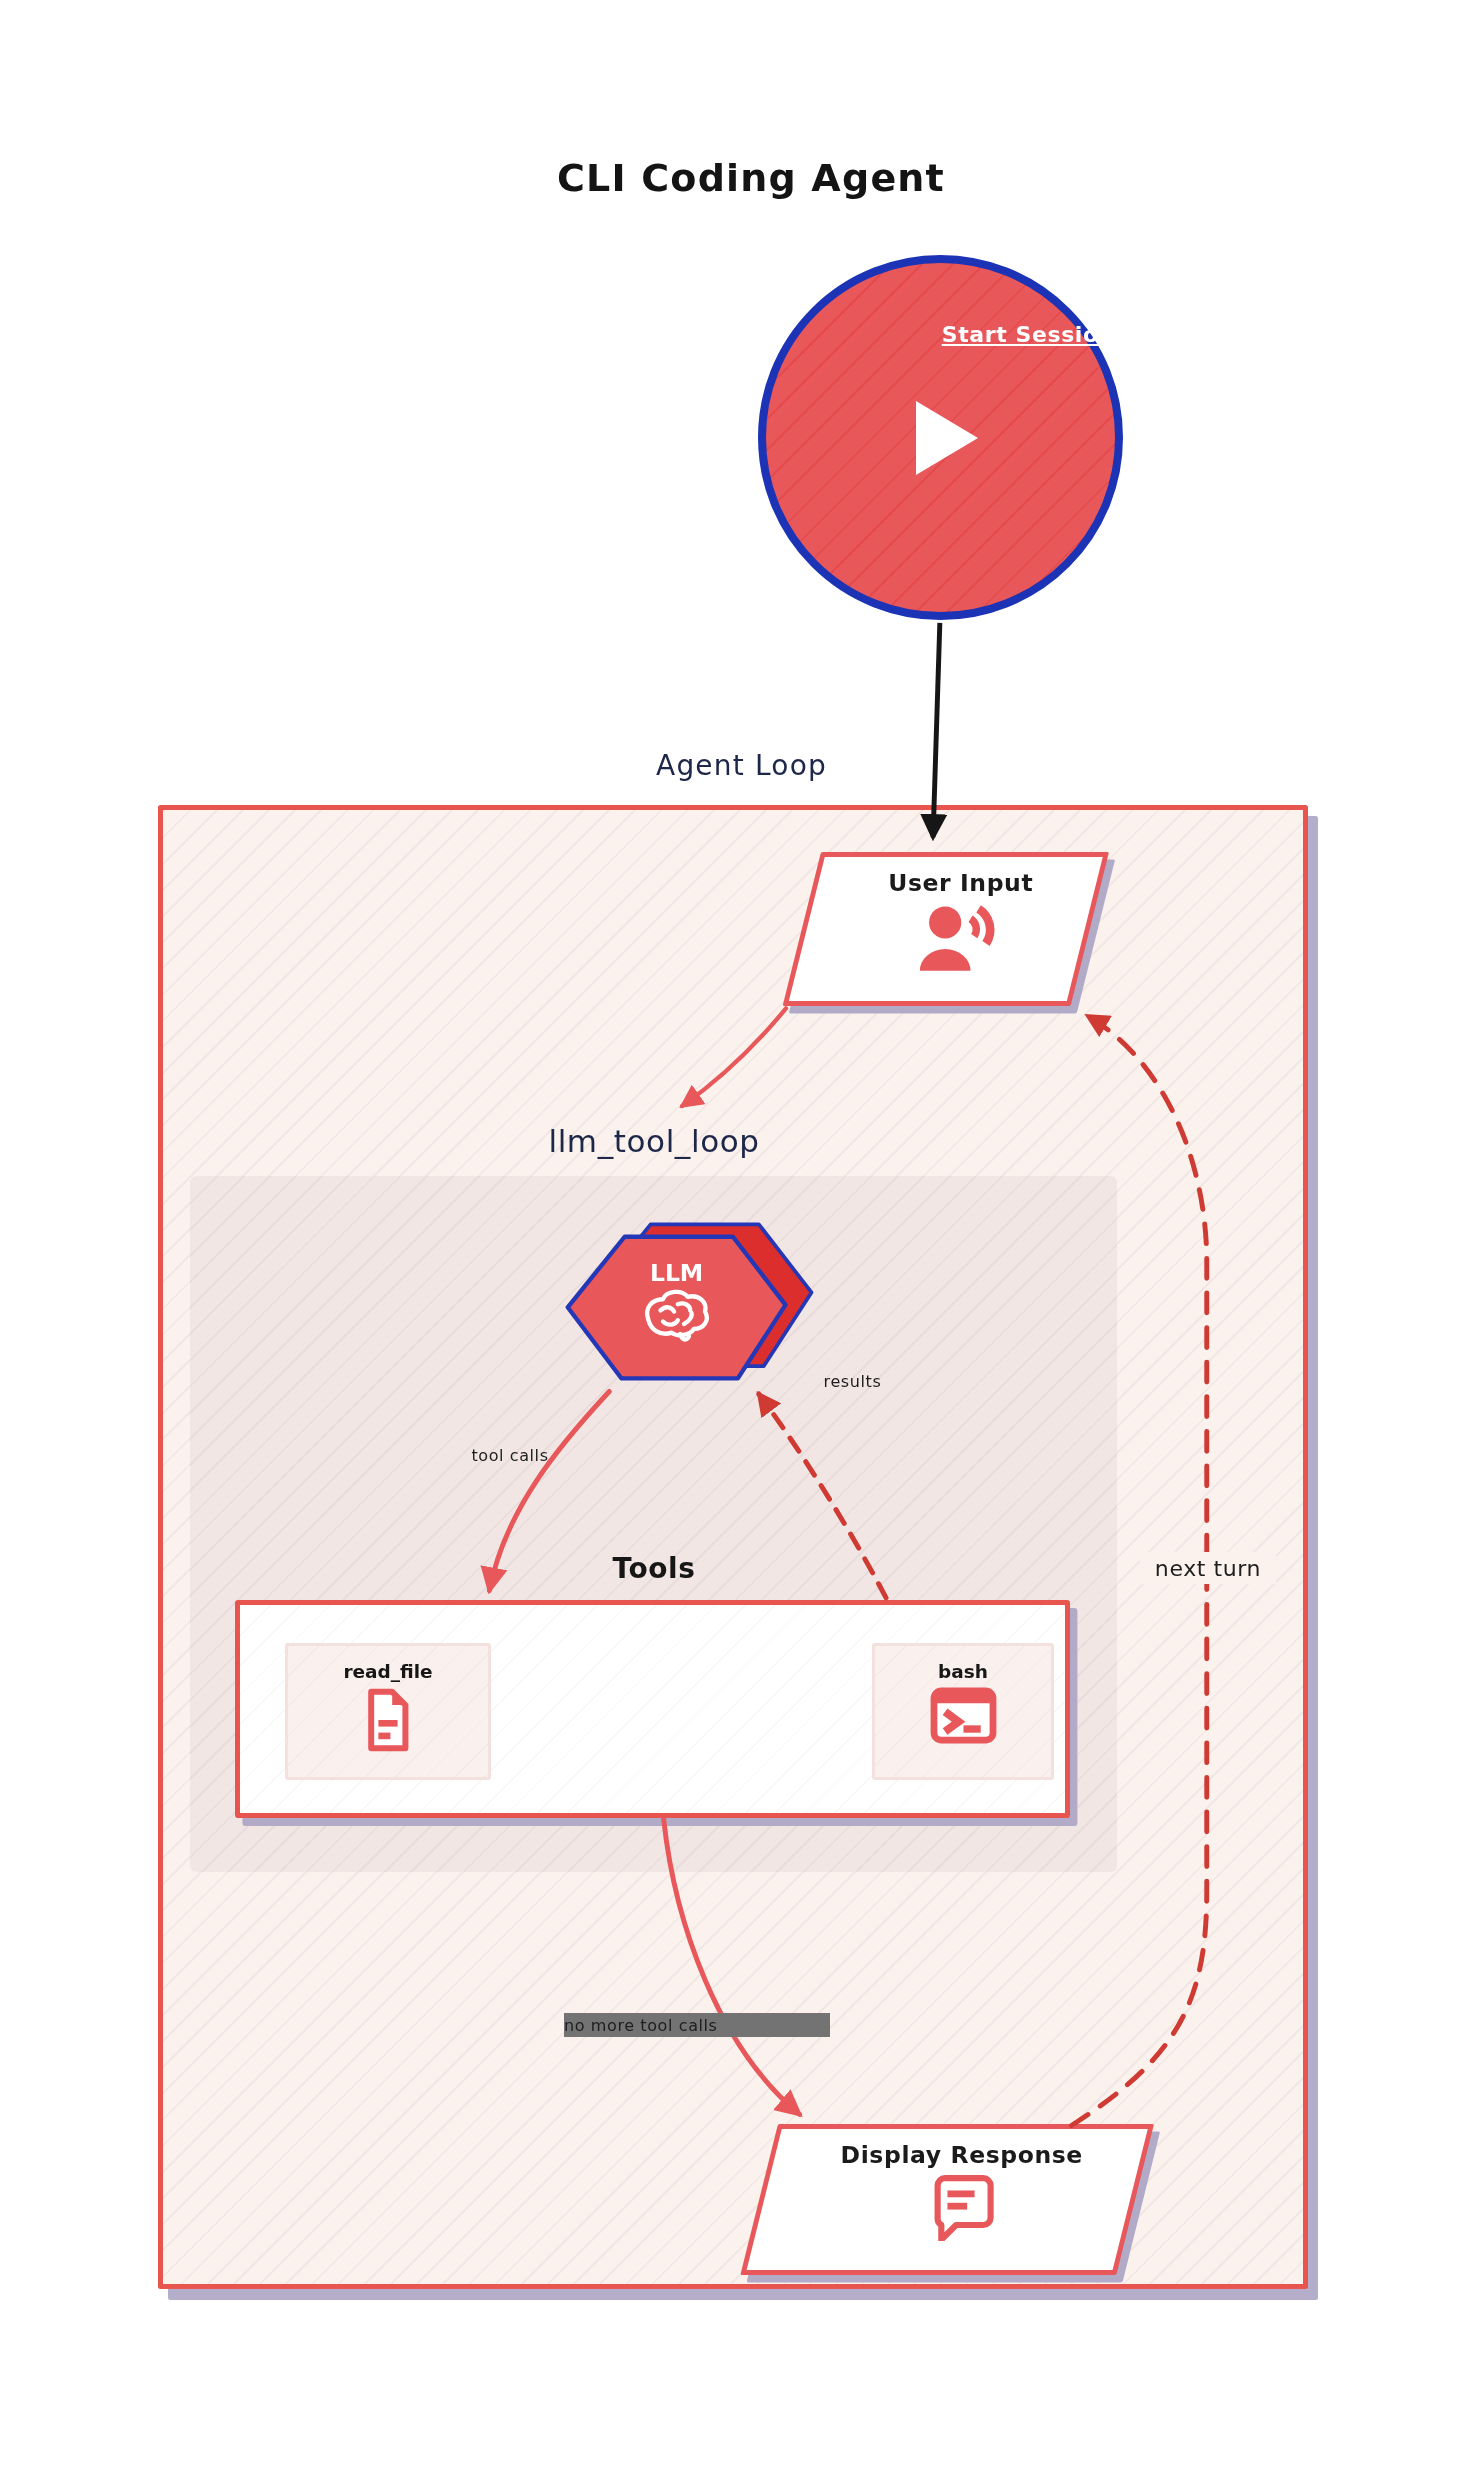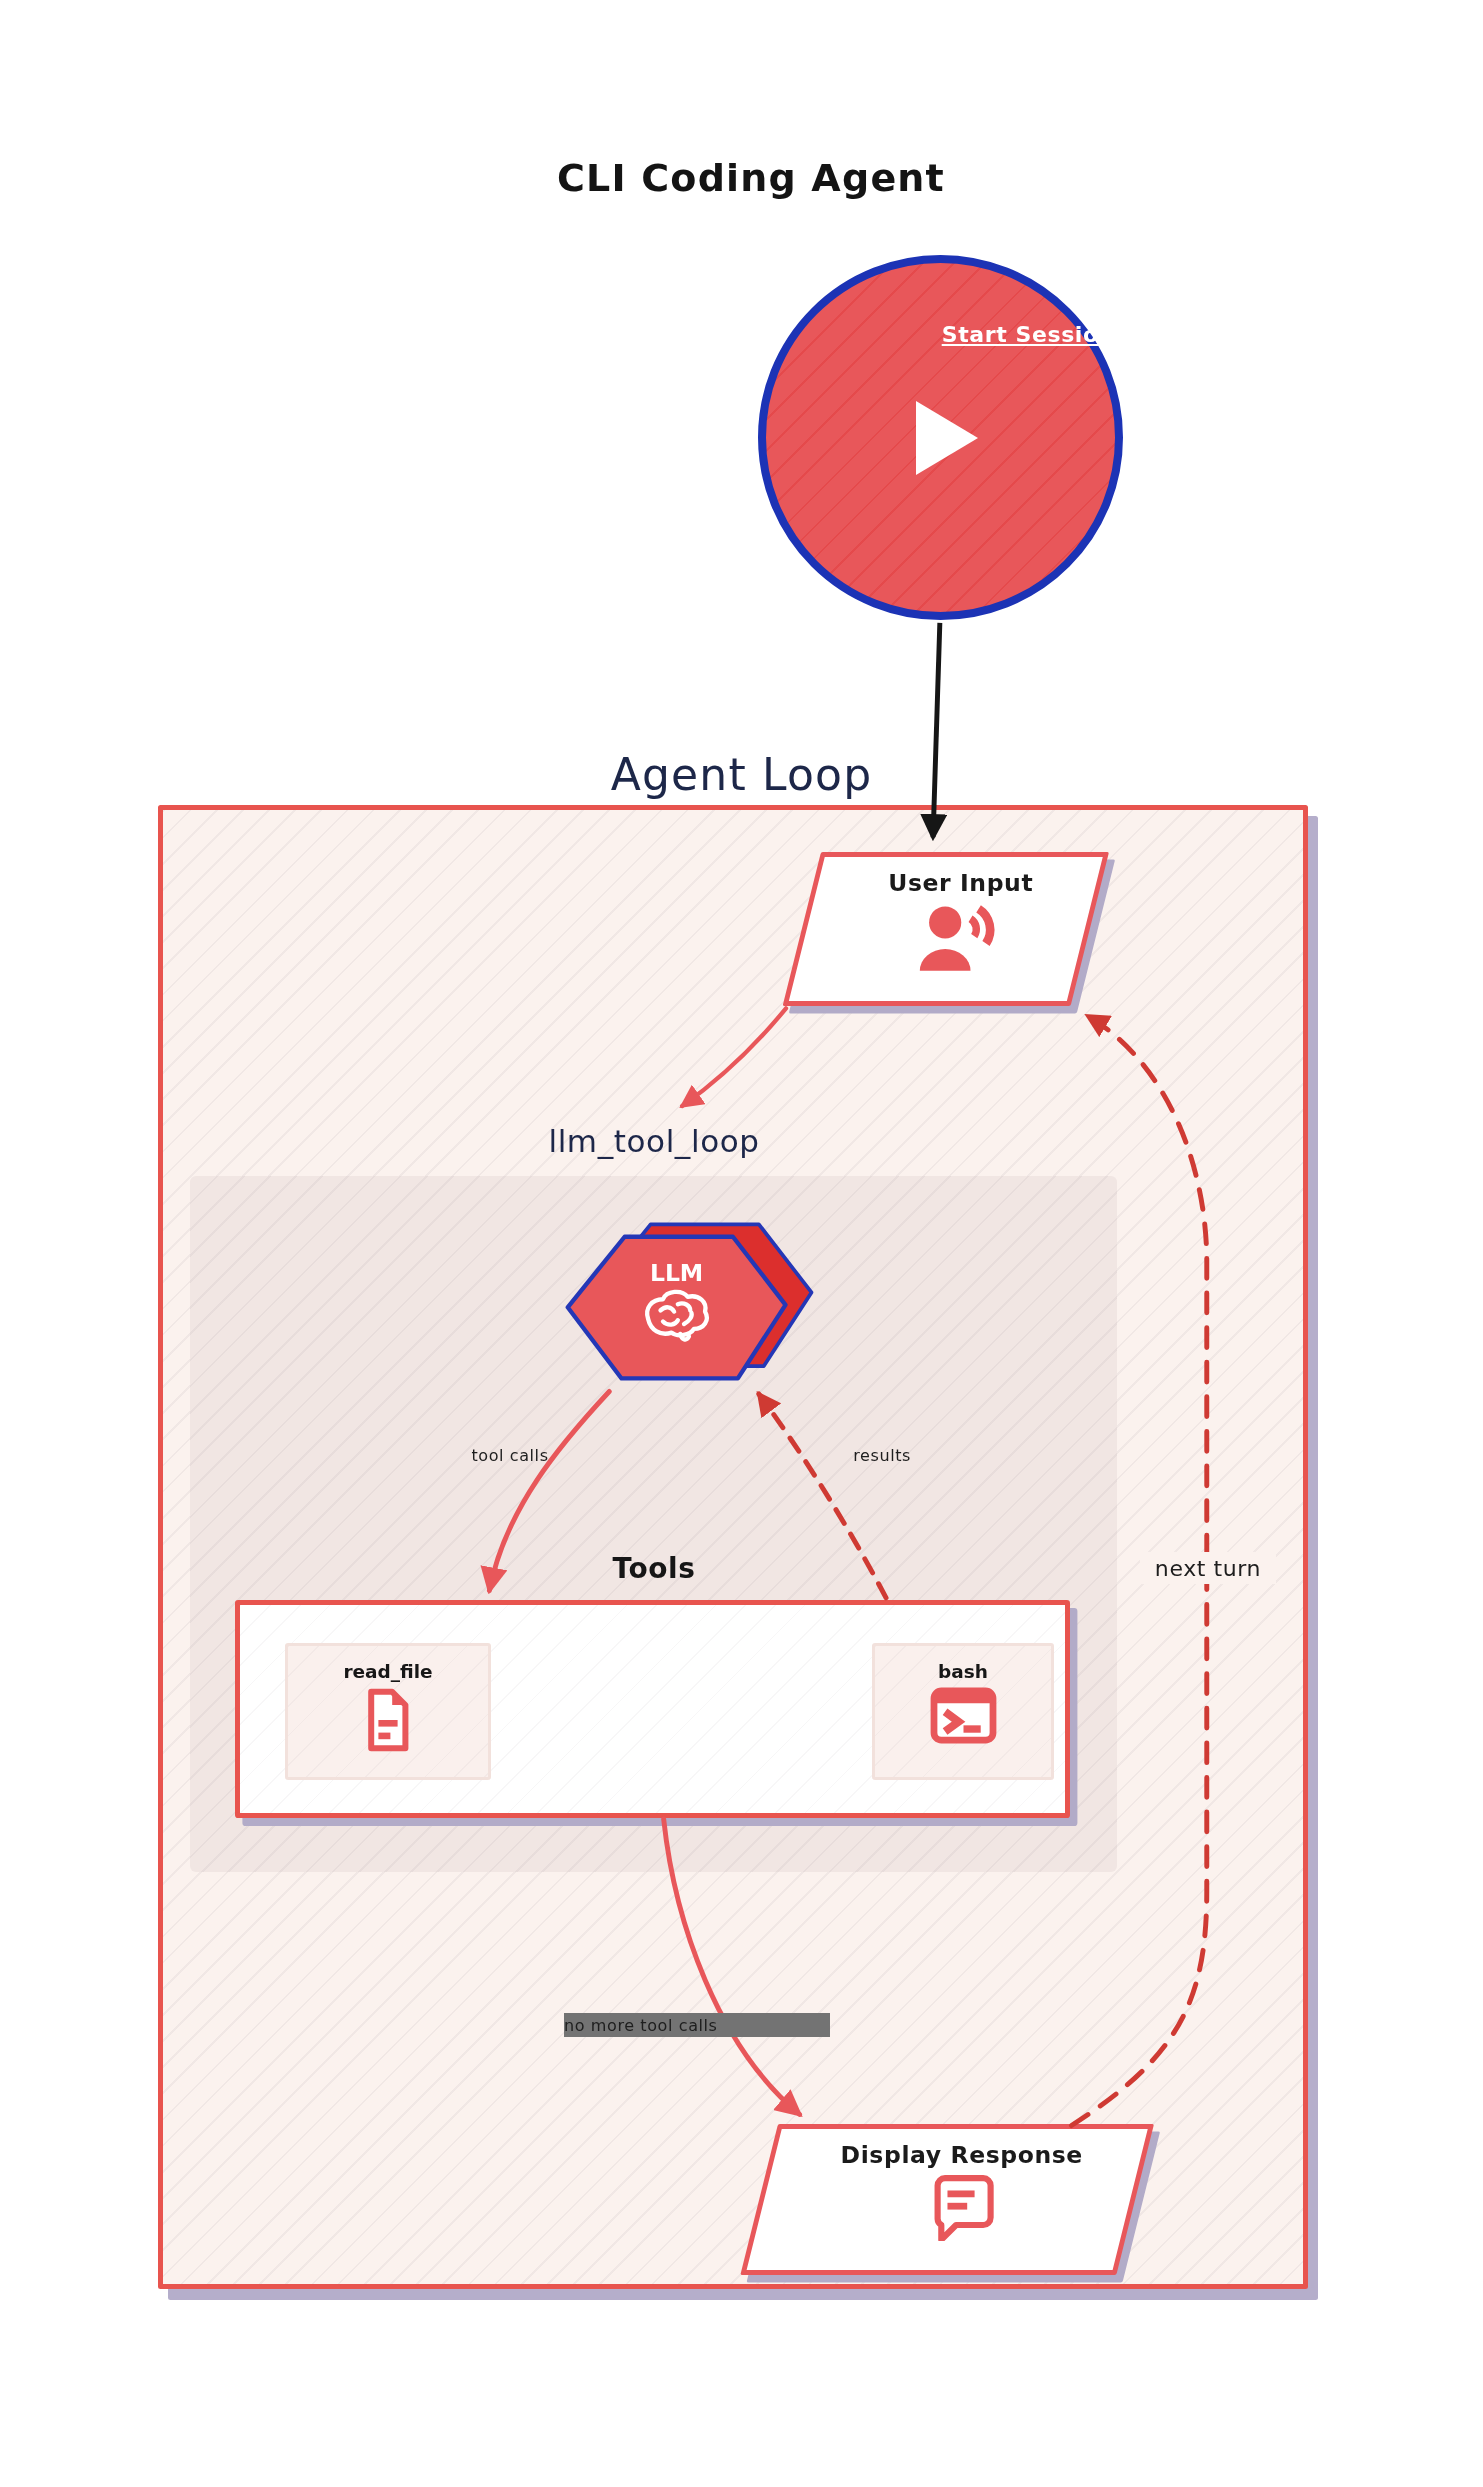--- a/index.html
+++ b/index.html
@@ -14,21 +14,21 @@
   #start-circle{position:absolute;left:758px;top:255px;width:365px;height:365px;box-sizing:border-box;
     border:8.7px solid #1c33b5;border-radius:50%;
     background-color:#e8575a;
     background-image:repeating-linear-gradient(135deg,rgba(221,38,38,0.28) 0 1.9px,transparent 1.9px 22px);}
   #start-circle .node-label{position:absolute;left:0;top:59px;width:100%;text-align:right;
     font-size:22px;font-weight:700;color:#ffffff;letter-spacing:0.6px;text-decoration:underline;}
   .play-shape{position:absolute;left:52%;top:50%;transform:translate(-50%,-50%);
     width:0;height:0;border-left:62px solid #ffffff;border-top:37px solid transparent;border-bottom:37px solid transparent;}
 
   #agent-loop-label{position:absolute;left:593px;top:749px;width:297px;text-align:center;
-    font-size:44px;color:#1d2749;letter-spacing:1.2px;}
+    font-size:28px;color:#1d2749;letter-spacing:1.2px;}
 
   #agent-loop-box{position:absolute;left:158px;top:805px;width:1150px;height:1484px;box-sizing:border-box;
     border:5.6px solid #e8544e;border-radius:2.5px;background-color:#fbf2ee;
     box-shadow:10px 11px 0 #b5aecb;}
 
   #inner-panel{position:absolute;left:190px;top:1176px;width:927px;height:696px;
     background-color:#f1e6e3;border-radius:6.2px;}
 
   .para{position:absolute;box-sizing:border-box;border:5px solid #e8575a;background:#ffffff;
     transform:skewX(-14deg);transform-origin:0 0;box-shadow:8px 7.4px 0 #b2abc8;border-radius:1.9px;}
@@ -38,21 +38,21 @@
   .para .node-title{margin-top:12.4px;text-align:center;font-size:23.5px;font-weight:700;color:#1b1b1b;letter-spacing:0.6px;}
   .para .node-icon{display:flex;justify-content:center;margin-top:2.5px;}
 
   #llm-loop-label{position:absolute;left:512px;top:1123px;width:284px;text-align:center;
     font-size:31px;color:#1d2749;letter-spacing:0.6px;}
 
   #hexagon-wrap{position:absolute;left:538px;top:1199px;width:297px;height:198px;}
 
   .edge-label{position:absolute;font-size:16px;color:#1e1e1e;letter-spacing:0.6px;}
   #tool-calls-label{left:433px;top:1446px;width:154px;text-align:center;}
-  #results-label{left:794px;top:1446px;width:117px;text-align:right;}
+  #results-label{left:794px;top:1372px;width:117px;text-align:center;}
   #no-more-label{left:564px;top:2013px;width:266px;background:#737373;padding:2.5px 0;}
   #next-turn-label{left:1140px;top:1552px;width:136px;text-align:center;background:#fbf2ee;padding:3.7px 0;font-size:22px;}
 
   #tools-title{position:absolute;left:592px;top:1552px;width:124px;text-align:center;
     font-size:28px;font-weight:700;color:#161616;letter-spacing:0.6px;}
   #tools-box{position:absolute;left:235px;top:1600px;width:835px;height:218px;box-sizing:border-box;
     border:5.6px solid #e8544e;border-radius:3.1px;background-color:#ffffff;box-shadow:7.4px 8px 0 #b2abc8;}
   .tool-card{position:absolute;top:38px;height:137px;box-sizing:border-box;border:3.7px solid #f2e1dc;
     border-radius:3.1px;background-color:#faf0ed;}
   #tool-card-0{left:45px;width:206px;}

